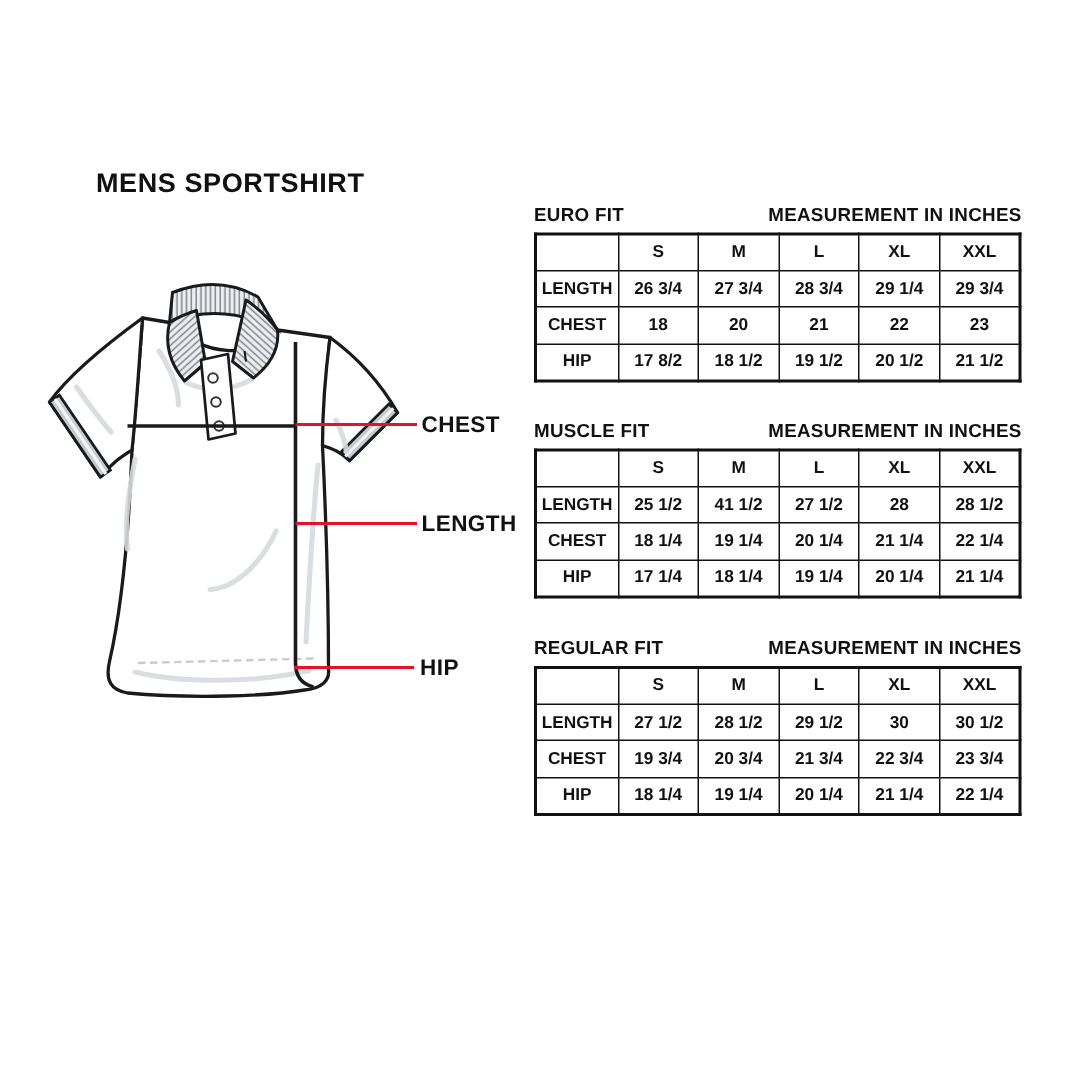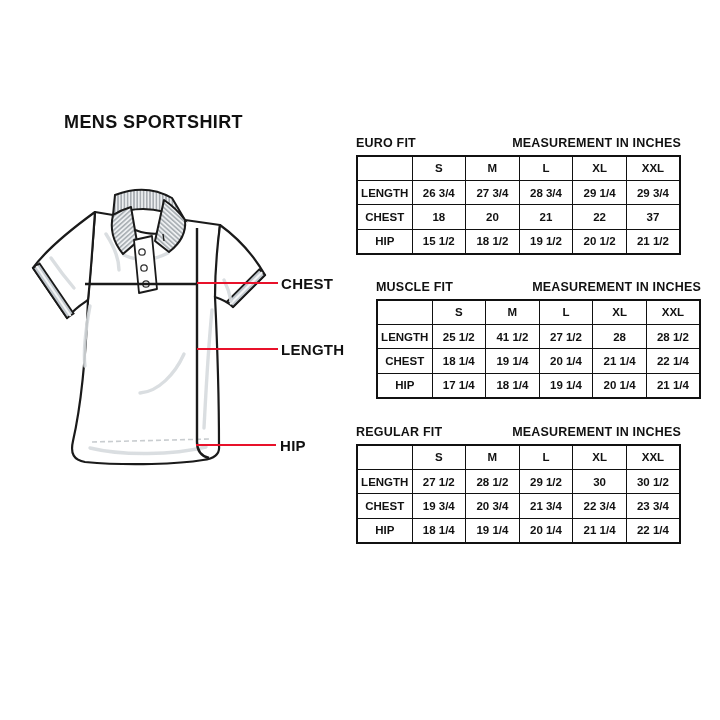--- a/index.html
+++ b/index.html
@@ -19,21 +19,21 @@
   .shirt-svg { position:absolute; left:18px; top:178px; width:265px; height:305px; }
 
   .ann-line { position:absolute; height:2.4px; background:var(--accent); }
   .ann-label {
     position:absolute; font-size:15px; font-weight:700; letter-spacing:.3px; color:#111;
     white-space:nowrap;
   }
 
   .fit-block { position:absolute; left:356px; width:325px; }
   #fit-0 { top:136px; }
-  #fit-1 { top:280px;margin-left:20px; }
+  #fit-1 { top:280px; }
   #fit-2 { top:425px; }
   .fit-head {
     display:flex; justify-content:space-between; align-items:flex-end;
     font-size:12.5px; font-weight:700; letter-spacing:.2px; color:#111;
   }
   .size-table {
     border-collapse:collapse; table-layout:fixed; width:325px;
     margin-top:5px; border:2px solid #111; background:#fff;
   }
   .size-table th, .size-table td {
@@ -146,25 +146,25 @@
           <td>28 3/4</td>
           <td>29 1/4</td>
           <td>29 3/4</td>
         </tr>
         <tr>
           <th>CHEST</th>
           <td>18</td>
           <td>20</td>
           <td>21</td>
           <td>22</td>
-          <td>37</td>
+          <td>23</td>
         </tr>
         <tr>
           <th>HIP</th>
-          <td>15 1/2</td>
+          <td>17 8/2</td>
           <td>18 1/2</td>
           <td>19 1/2</td>
           <td>20 1/2</td>
           <td>21 1/2</td>
         </tr>
       </tbody>
     </table>
   </section>
 
   <section class="fit-block" id="fit-1">

